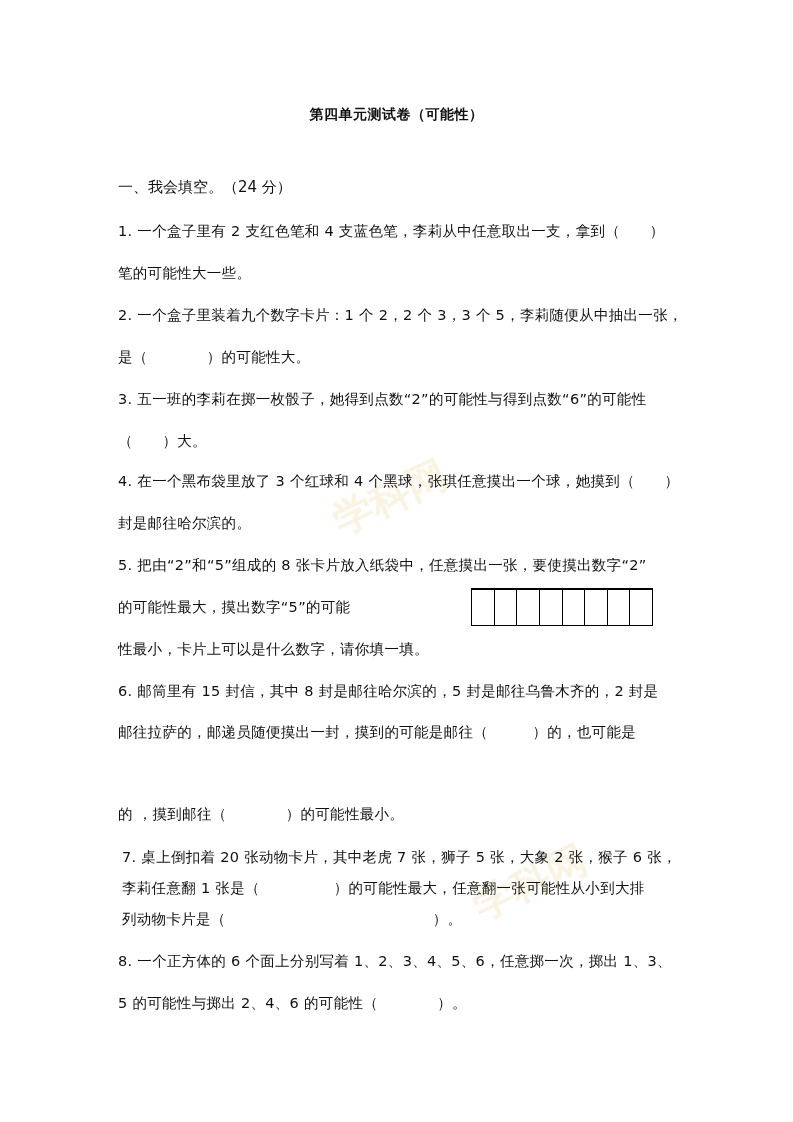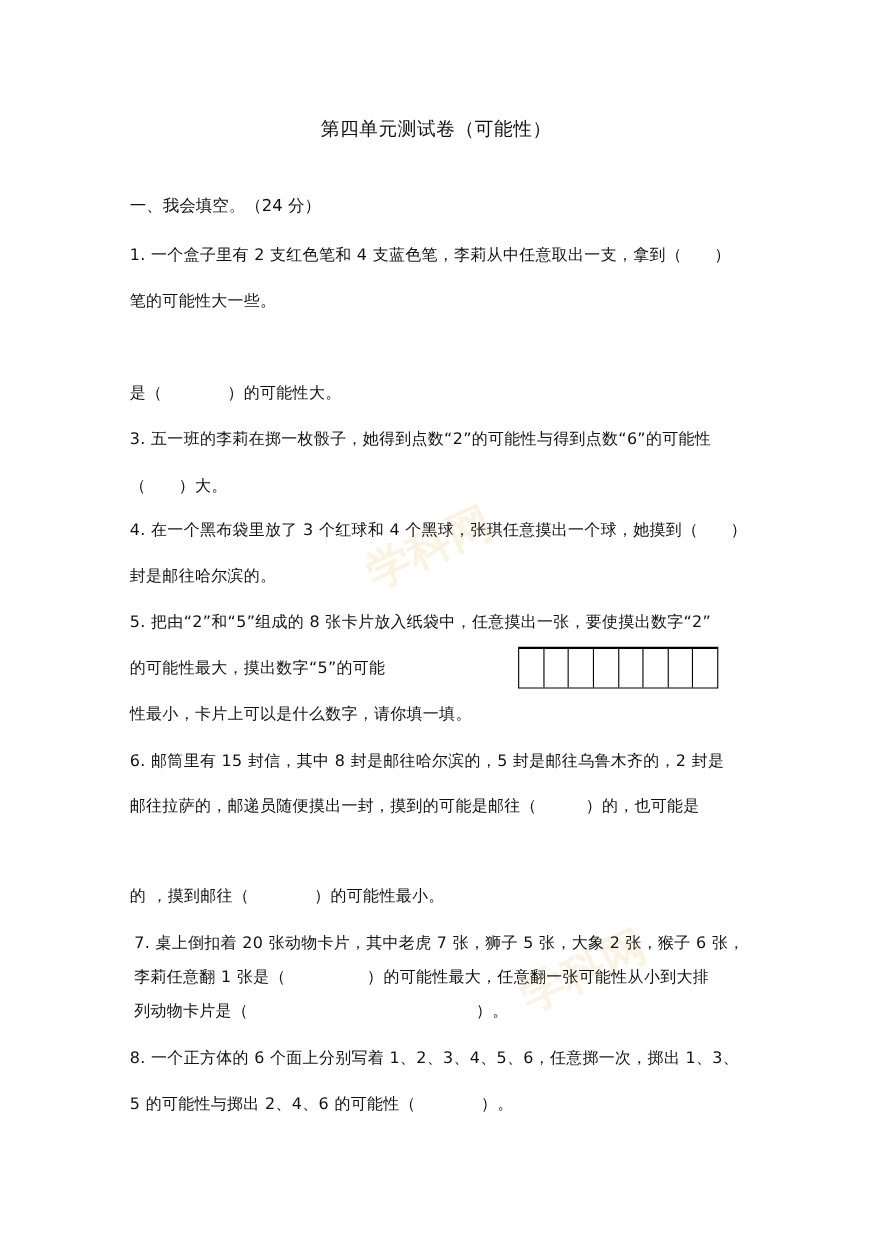--- a/index.html
+++ b/index.html
@@ -1,20 +1,20 @@
 <!DOCTYPE html>
 <html><head>
 <meta charset="utf-8">
 <style>
   html, body { margin: 0; padding: 0; background: #ffffff; }
   body { width: 793px; height: 1122px; position: relative; overflow: hidden;
          font-family: "DejaVu Sans", "Liberation Sans", sans-serif; color: #111; }
   .page { position: absolute; left: 0; top: 0; width: 793px; height: 1122px; }
   .title { position: absolute; top: 106px; left: 0; width: 793px; text-align: center;
-           font-size: 17px; font-weight: normal; letter-spacing: 0.5px; }
+           font-size: 14px; font-weight: bold; letter-spacing: 0.5px; }
   .section { position: absolute; left: 118px; top: 178px; font-size: 15px; font-weight: normal; }
   .line { position: absolute; left: 118px; font-size: 14.5px; white-space: nowrap; letter-spacing: 0.3px; }
   .card-box { position: absolute; left: 471px; top: 588px; width: 182px; height: 38px;
               display: flex; border: 1.5px solid #000; border-top-width: 2.5px; box-sizing: border-box; }
   .card-cell { flex: 1; border-right: 1.5px solid #000; }
   .card-cell:last-child { border-right: none; }
   .watermark { position: absolute; color: rgba(230,190,90,0.18); font-size: 40px; font-weight: bold;
                transform: rotate(-25deg); pointer-events: none; }
 </style>
 </head>
@@ -23,20 +23,21 @@
 <div class="page">
   <div class="watermark" style="left:330px;top:470px;">学科网</div>
   <div class="watermark" style="left:470px;top:855px;">学科网</div>
 
   <div class="title">第四单元测试卷（可能性）</div>
   <div class="section">一、我会填空。（24 分）</div>
 
   <div class="line" style="top:222px">1. 一个盒子里有 2 支红色笔和 4 支蓝色笔，李莉从中任意取出一支，拿到（　　）</div>
   <div class="line" style="top:264px">笔的可能性大一些。</div>
 
+  <div class="line" style="top:306px">2. 一个盒子里装着九个数字卡片：1 个 2，2 个 3，3 个 5，李莉随便从中抽出一张，</div>
   <div class="line" style="top:348px">是（　　　　）的可能性大。</div>
 
   <div class="line" style="top:390px">3. 五一班的李莉在掷一枚骰子，她得到点数“2”的可能性与得到点数“6”的可能性</div>
   <div class="line" style="top:432px">（　　）大。</div>
 
   <div class="line" style="top:472px">4. 在一个黑布袋里放了 3 个红球和 4 个黑球，张琪任意摸出一个球，她摸到（　　）</div>
   <div class="line" style="top:514px">封是邮往哈尔滨的。</div>
 
   <div class="line" style="top:556px">5.  把由“2”和“5”组成的 8 张卡片放入纸袋中，任意摸出一张，要使摸出数字“2”</div>
   <div class="line" style="top:598px">的可能性最大，摸出数字“5”的可能</div>

